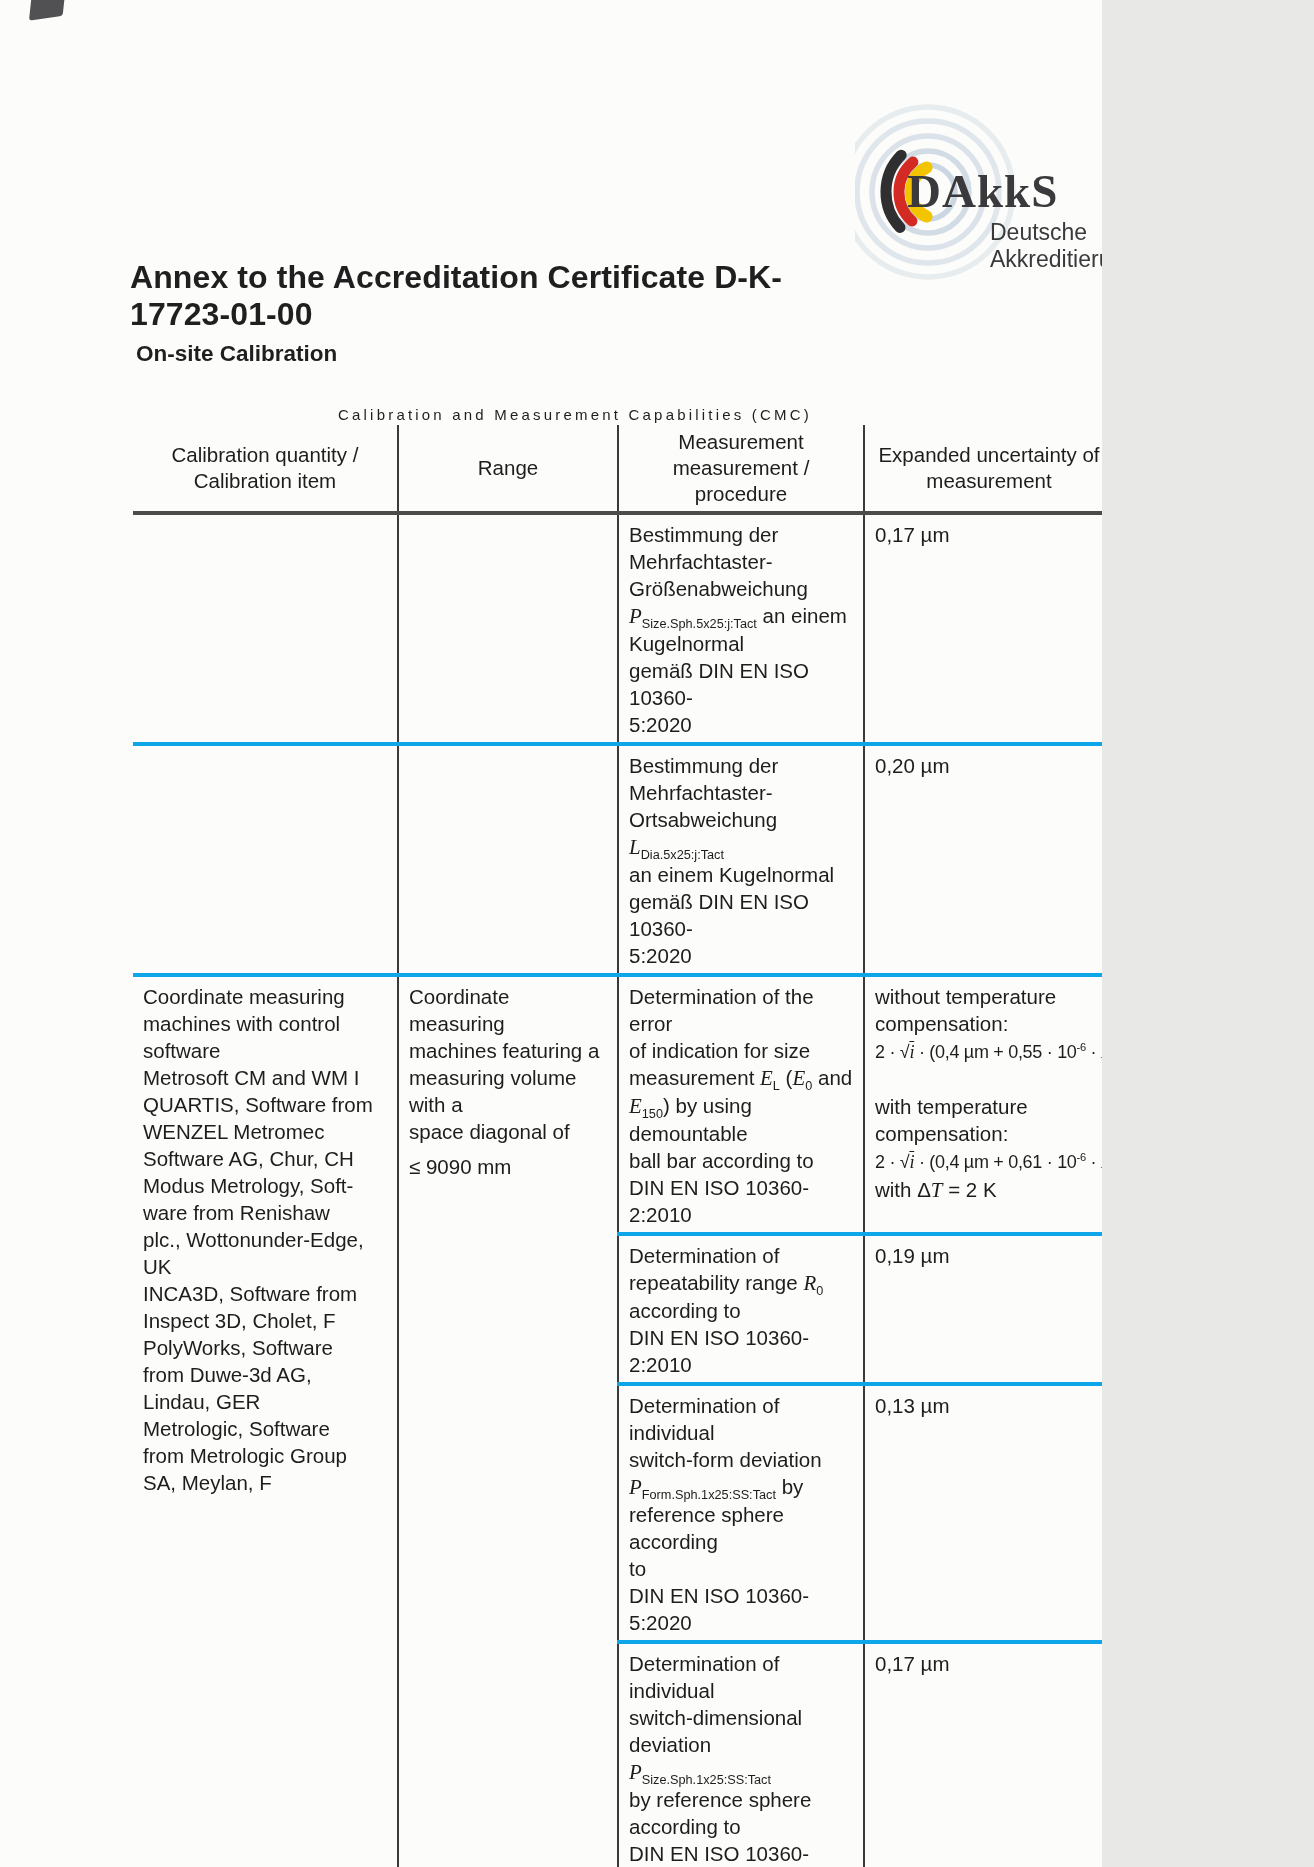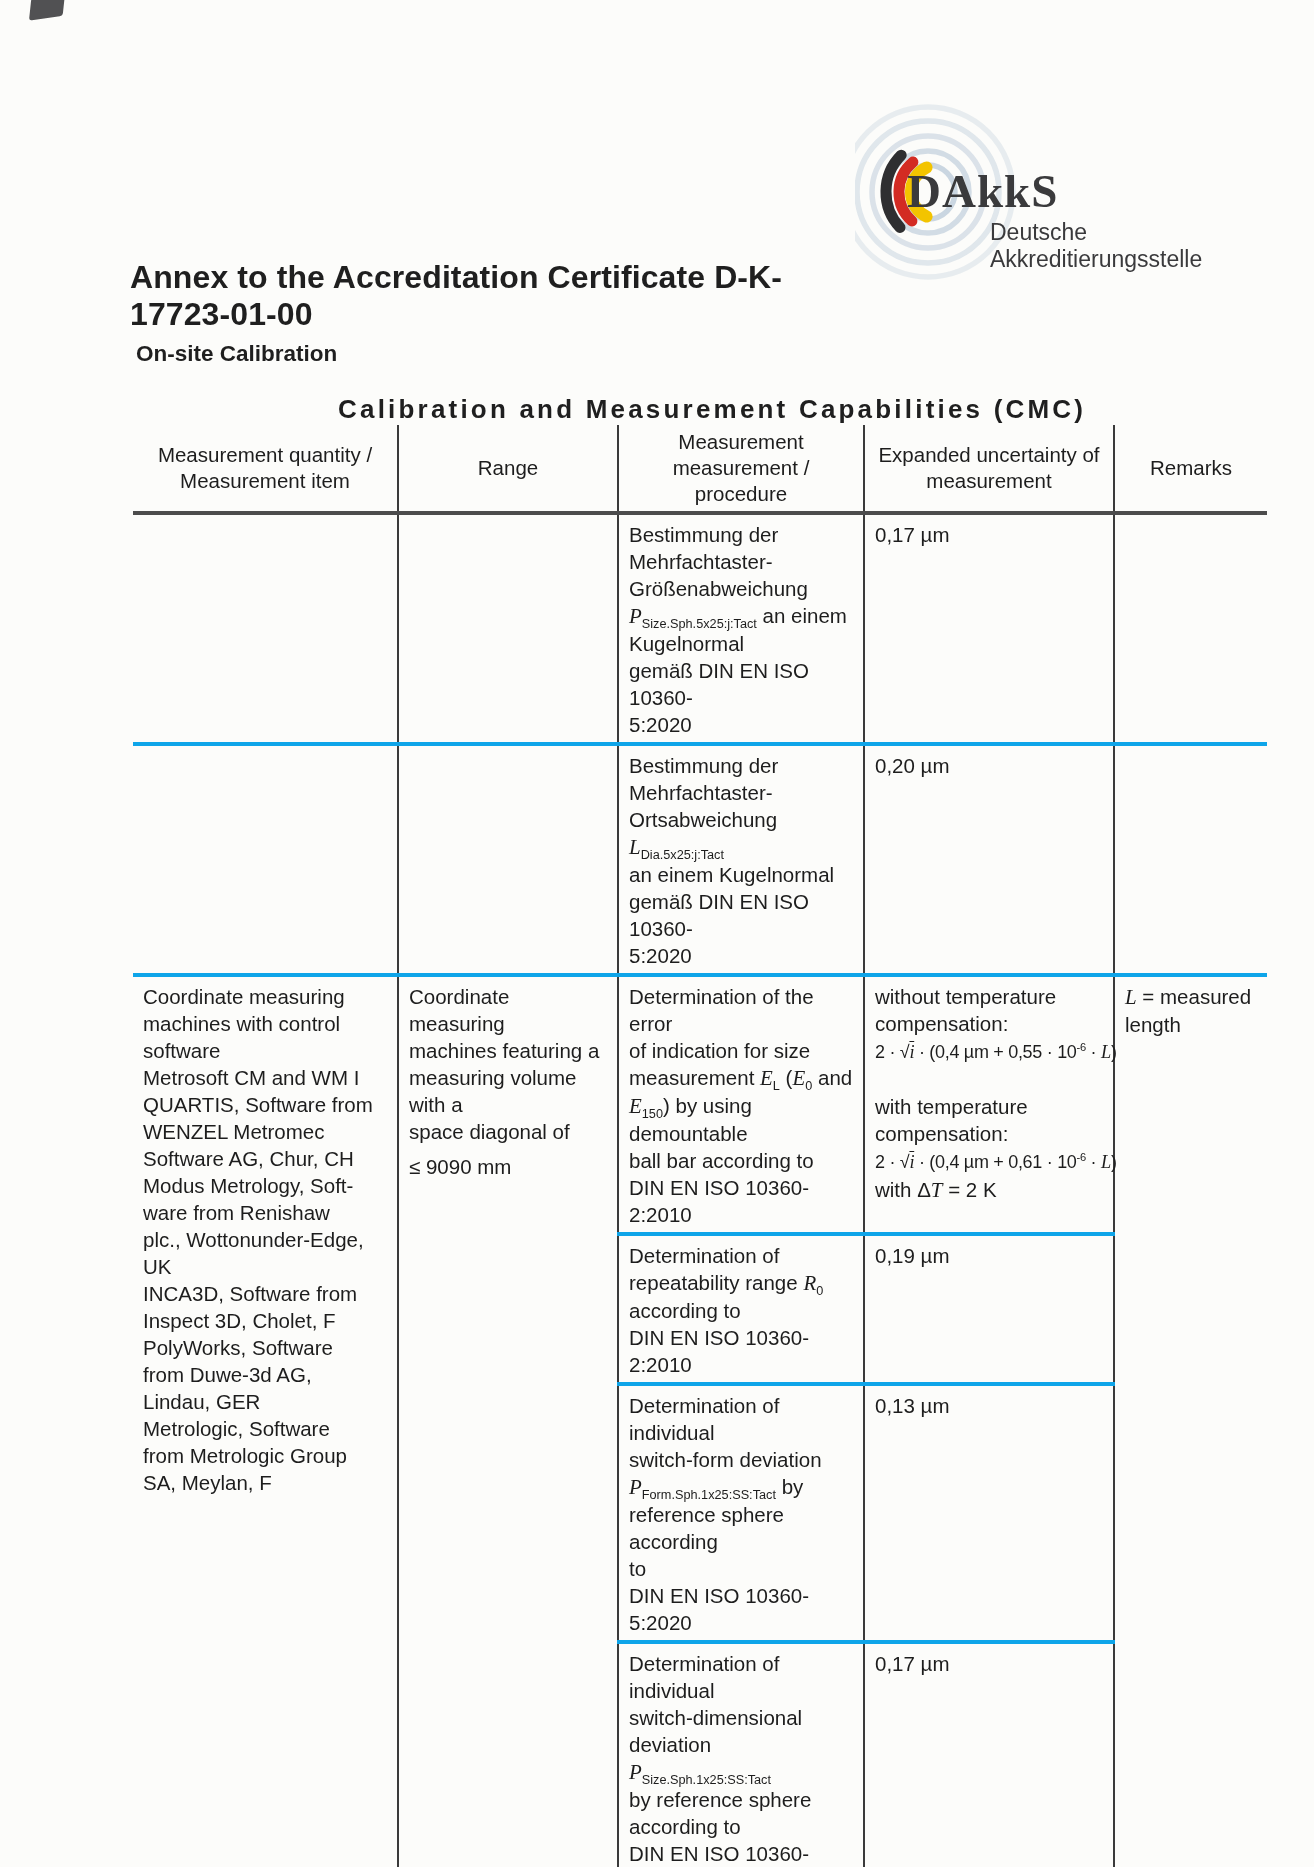--- a/index.html
+++ b/index.html
@@ -1,35 +1,35 @@
 <!DOCTYPE html>
 <html><head>
 <meta charset="utf-8">
 <style>
   html,body{margin:0;padding:0;background:#e8e8e6;}
   .page{
-    position:relative; width:1314px; height:1867px;
+    position:relative; width:1102px; height:1867px;
     background:#fcfcfa; overflow:hidden;
     font-family:"Liberation Sans", sans-serif; color:#1f1f1f;
   }
   .corner-mark{
     position:absolute; left:30px; top:-4px; width:34px; height:22px;
     background:#3e3e40; transform:rotate(-8deg) skewX(-14deg); border-radius:3px; opacity:.9;
   }
   .annex-title{
     position:absolute; left:130px; top:259px; width:720px;
     font-size:32px; font-weight:bold; letter-spacing:.1px;
   }
   .section-heading{
     position:absolute; left:136px; top:341px;
     font-size:22.5px; font-weight:bold;
   }
   .cmc-title{
-    position:absolute; left:338px; top:394px;
-    font-size:26px; font-weight:bold; letter-spacing:3.2px;
+    position:absolute; left:338px; top:406px;
+    font-size:15px; font-weight:normal; letter-spacing:3.2px;
   }
   .logo{ position:absolute; left:855px; top:100px; width:380px; height:190px; }
   
   .cmc-table-wrap{ position:absolute; left:133px; top:425px; }
   table.cmc{ border-collapse:collapse; table-layout:fixed; width:1134px; }
   table.cmc td, table.cmc th{
     vertical-align:top; text-align:left;
     font-size:20.5px; line-height:27px; font-weight:normal;
     padding:6px 8px 4px 10px; color:#1d1d1d;
     word-wrap:break-word;
@@ -87,21 +87,21 @@
       <colgroup>
         <col style="width:265px">
           <col style="width:220px">
           <col style="width:246px">
         <col style="width:250px">
           <col style="width:153px">
       </colgroup>
 
       <tbody>
           <tr style="height:60px">
-        <th class="br">Measurement quantity / Measurement item</th>
+        <th class="br">Calibration quantity / Calibration item</th>
         <th class="br">Range</th>
         <th class="br">Measurement measurement / procedure</th>
         <th class="br">Expanded uncertainty of measurement</th>
         <th>Remarks</th>
       </tr>
 
       <tr style="height:197px">
         <td class="br bb item-cell"></td>
         <td class="br bb"></td>
         <td class="br bb">Bestimmung der<br>Mehrfachtaster-<br>Größenabweichung<br><span class="mvar">P</span><sub>Size.Sph.5x25:j:Tact</sub> an einem<br>Kugelnormal<br>gemäß DIN EN ISO 10360-<br>5:2020</td>

